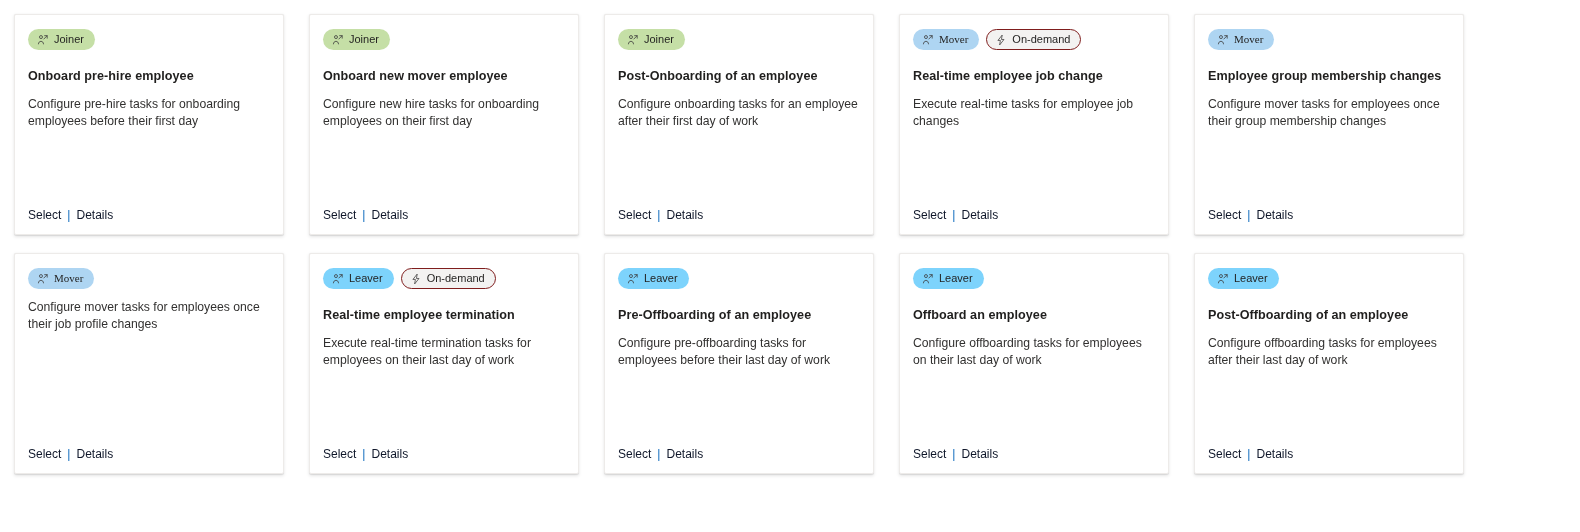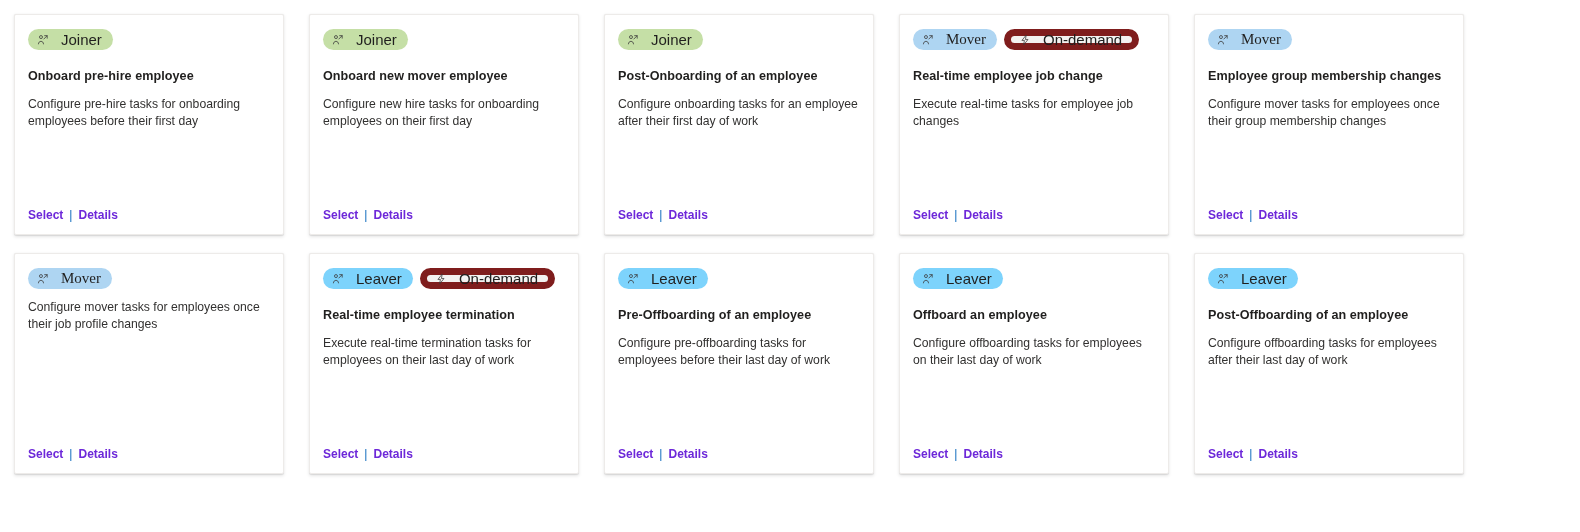--- a/index.html
+++ b/index.html
@@ -46,33 +46,33 @@
   .badges {
     display: flex;
     align-items: center;
     gap: 7px;
     height: 21px;
     margin-bottom: 10px;
   }
   .badge {
     display: inline-flex;
     align-items: center;
-    gap: 12px;
+    gap: 5px;
     height: 21px;
     padding: 0 11px 0 9px;
     border-radius: 11px;
-    font-size: 15px;
+    font-size: 11px;
     line-height: 21px;
     color: #201f1e;
     white-space: nowrap;
   }
   .badge.joiner   { background: #c5dfa6; }
   .badge.mover    { background: #aed5f2; font-family: Liberation Serif, serif; }
   .badge.leaver   { background: #7dd3fc; }
-  .badge.ondemand { background: #f3f2f1; border: 7px solid #7f1d1d; padding: 0 10px 0 8px; }
+  .badge.ondemand { background: #f3f2f1; border: 1px solid #7f1d1d; padding: 0 10px 0 8px; }
 
   .badge-icon { display: inline-flex; width: 12px; height: 12px; flex: 0 0 12px; }
   .badge-icon svg { width: 12px; height: 12px; display: block; }
 
   .card-title {
     font-size: 12.6px;
     font-weight: bold;
     color: #201f1e;
     line-height: 16px;
     letter-spacing: 0.05px;
@@ -88,25 +88,24 @@
   .card-spacer { flex: 1 1 auto; }
   .card-actions {
     display: flex;
     align-items: center;
     gap: 6px;
     font-size: 12px;
     color: #0078d4;
     padding-top: 4px;
   }
   .card-link {
-    color: #6d28d9;
+    color: #0f172a;
     text-decoration: none;
     cursor: pointer;
     font-size: 12px;
-    font-weight: bold;
   }
   .card-sep {
     color: #0f6cbd;
     font-size: 12px;
   }
 </style>
 </head>
 <body>
 
 <div class="board">

